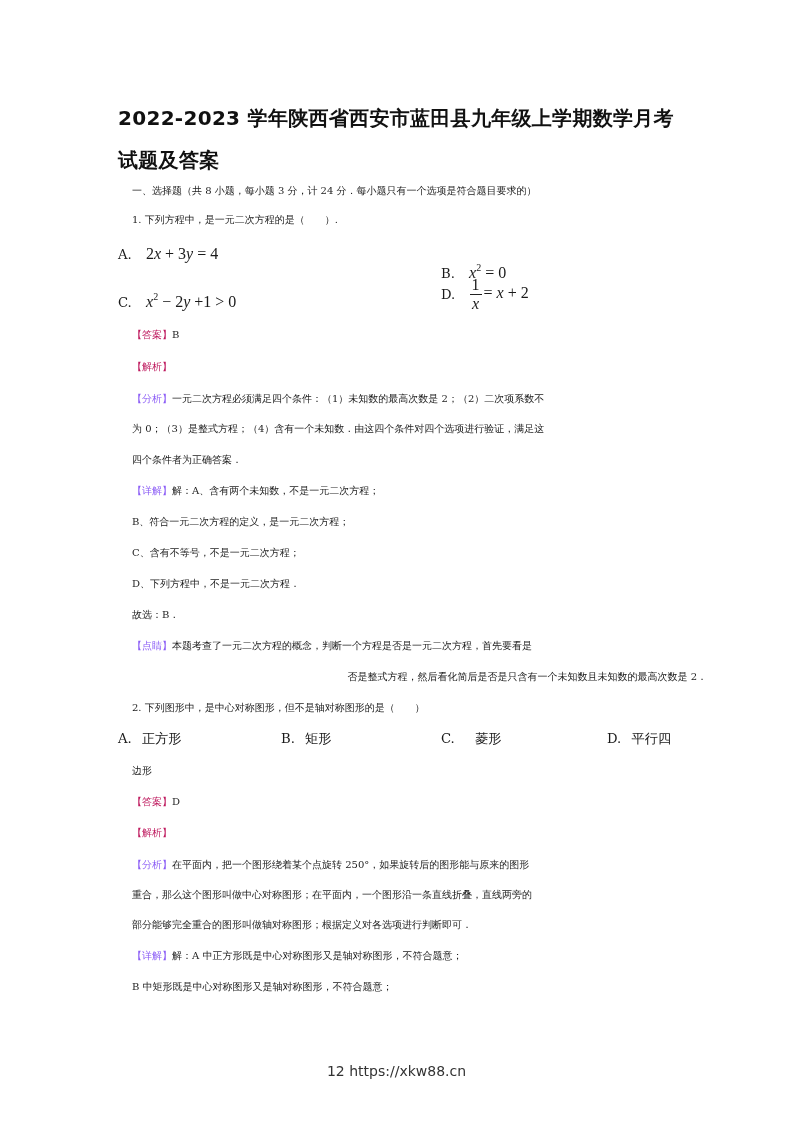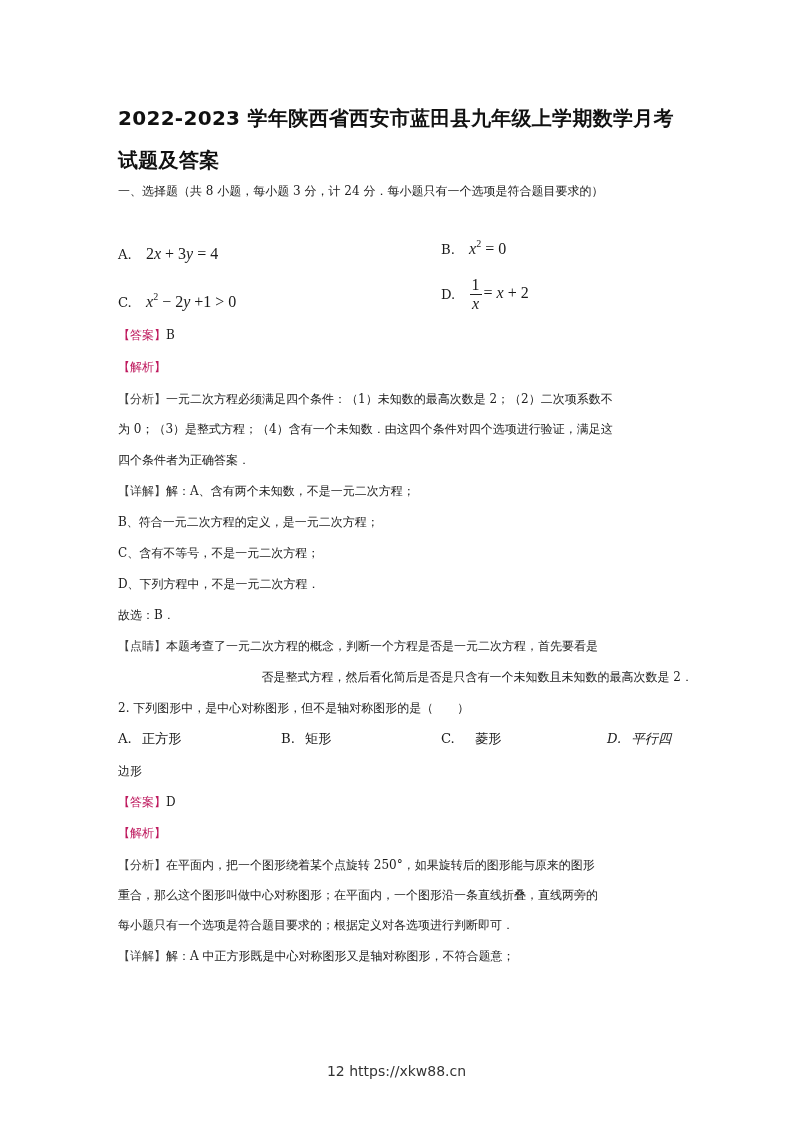--- a/index.html
+++ b/index.html
@@ -9,24 +9,24 @@
     color: #1a1a1a;
   }
   .page { position: absolute; left: 0; top: 0; width: 793px; height: 1122px; }
   .title {
     position: absolute; left: 118px; width: 570px;
     font-family: "DejaVu Sans", "Liberation Sans", sans-serif;
     font-weight: bold; font-size: 20px; line-height: 20px; color: #111;
     letter-spacing: 0.3px;
   }
   .line {
-    position: absolute; left: 118px; width: 575px;
-    font-size: 12px; line-height: 16px; white-space: nowrap; color: #1c1c1c;
+    position: absolute; left: 132px; width: 575px;
+    font-size: 10px; line-height: 16px; white-space: nowrap; color: #1c1c1c;
   }
-  .tag { color: #404040; }
+  .tag { color: #8b5cf6; }
   .tag-blue { color: #be185d; }
   .opt { position: absolute; font-size: 13.2px; line-height: 16px; white-space: nowrap; }
   .math { font-family: "Liberation Serif", "DejaVu Serif", serif; font-style: italic; font-size: 16px; }
   .math .n { font-style: normal; }
   sup { font-size: 10px; vertical-align: 7px; font-style: normal; }
   .frac { display: inline-block; vertical-align: middle; text-align: center; margin-right: 2px; }
   .frac .num { display: block; font-style: normal; border-bottom: 1px solid #222; padding: 0 2px; line-height: 18px; }
   .frac .den { display: block; line-height: 18px; }
   .footer {
     position: absolute; top: 1063px; left: 0; width: 793px; text-align: center;
@@ -36,26 +36,27 @@
 </head>
 <body>
 
 <div class="page">
 
   <div class="title" style="top:108px;">2022-2023 学年陕西省西安市蓝田县九年级上学期数学月考</div>
   <div class="title" style="top:150px;">试题及答案</div>
 
   <div class="line" style="top:183px;">一、选择题（共 8 小题，每小题 3 分，计 24 分．每小题只有一个选项是符合题目要求的）</div>
 
+  <div class="line" style="top:212px;">1.  下列方程中，是一元二次方程的是（　　）.</div>
 
   <div class="opt" style="left:118px; top:246px;">
     <span>A.</span>
     <span class="math" style="margin-left:10px;"><span class="n">2</span>x <span class="n">+ 3</span>y <span class="n">= 4</span></span>
   </div>
-  <div class="opt" style="left:441px; top:236px;">
+  <div class="opt" style="left:441px; top:260px;">
     <span>B.</span>
     <span class="math" style="margin-left:10px;">x<sup>2</sup> <span class="n">= 0</span></span>
   </div>
   <div class="opt" style="left:118px; top:289px;">
     <span>C.</span>
     <span class="math" style="margin-left:10px;">x<sup>2</sup> <span class="n">− 2</span>y <span class="n">+1 &gt; 0</span></span>
   </div>
   <div class="opt" style="left:441px; top:276px;">
     <span style="vertical-align:middle;">D.</span>
     <span class="math" style="margin-left:10px;">
@@ -96,37 +97,38 @@
     <span style="margin-left:6px;">正方形</span>
   </div>
   <div class="opt" style="left:281px; top:731px;">
     <span>B.</span>
     <span style="margin-left:6px;">矩形</span>
   </div>
   <div class="opt" style="left:441px; top:731px;">
     <span>C.</span>
     <span style="margin-left:16px;">菱形</span>
   </div>
-  <div class="opt" style="left:607px; top:731px;font-style:italic;">
+  <div class="opt" style="left:607px; top:731px;">
     <span>D.</span>
     <span style="margin-left:6px;">平行四</span>
   </div>
   <div class="line" style="top:763px;">边形</div>
 
   <div class="line" style="top:794px;">
     <span class="tag-blue">【答案】</span><span>D</span>
   </div>
   <div class="line" style="top:825px;">
     <span class="tag-blue">【解析】</span>
   </div>
 
   <div class="line" style="top:857px;">
     <span class="tag">【分析】</span><span>在平面内，把一个图形绕着某个点旋转 250°，如果旋转后的图形能与原来的图形</span>
   </div>
   <div class="line" style="top:887px;">重合，那么这个图形叫做中心对称图形；在平面内，一个图形沿一条直线折叠，直线两旁的</div>
-  <div class="line" style="top:917px;">每小题只有一个选项是符合题目要求的；根据定义对各选项进行判断即可．</div>
+  <div class="line" style="top:917px;">部分能够完全重合的图形叫做轴对称图形；根据定义对各选项进行判断即可．</div>
 
   <div class="line" style="top:948px;">
     <span class="tag">【详解】</span><span>解：A 中正方形既是中心对称图形又是轴对称图形，不符合题意；</span>
   </div>
+  <div class="line" style="top:979px;">B 中矩形既是中心对称图形又是轴对称图形，不符合题意；</div>
 
   <div class="footer">12 https://xkw88.cn</div>
 </div>
 
 </body></html>

